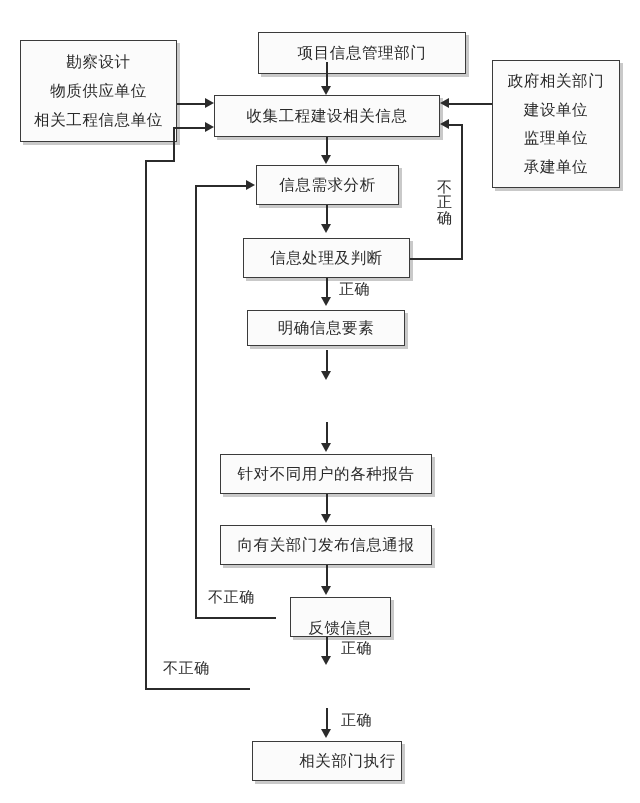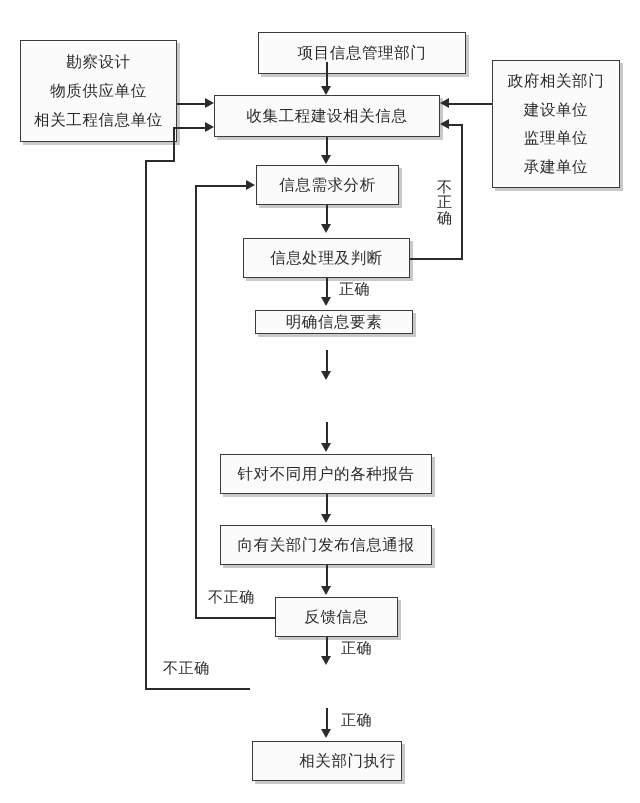--- a/index.html
+++ b/index.html
@@ -98,34 +98,34 @@
   </div>
 
   <div class="node" style="left:256px;top:165px;width:143px;height:40px;">
     <span class="ln">信息需求分析</span>
   </div>
 
   <div class="node" style="left:243px;top:238px;width:167px;height:40px;">
     <span class="ln">信息处理及判断</span>
   </div>
 
-  <div class="node" style="left:255px;top:310px;width:158px;height:24px;">
+  <div class="node" style="left:247px;top:310px;width:158px;height:36px;">
     <span class="ln">明确信息要素</span>
   </div>
 
 
   <div class="node" style="left:220px;top:454px;width:212px;height:40px;">
     <span class="ln">针对不同用户的各种报告</span>
   </div>
 
   <div class="node" style="left:220px;top:525px;width:212px;height:40px;font-family:Liberation Serif, serif;">
     <span class="ln">向有关部门发布信息通报</span>
   </div>
 
-  <div class="node" style="left:275px;top:597px;width:123px;height:40px;">
+  <div class="node" style="left:290px;top:597px;width:101px;height:40px;justify-content:flex-end;">
     <span class="ln">反馈信息</span>
   </div>
 
 
   <div class="node" style="left:252px;top:741px;width:150px;height:40px;padding-left:41px;">
     <span class="ln">相关部门执行</span>
   </div>
 
   <div class="seg v" style="left:326px;top:62px;height:25px;"></div>
   <div class="arrow down" style="left:321px;top:86px;"></div>

